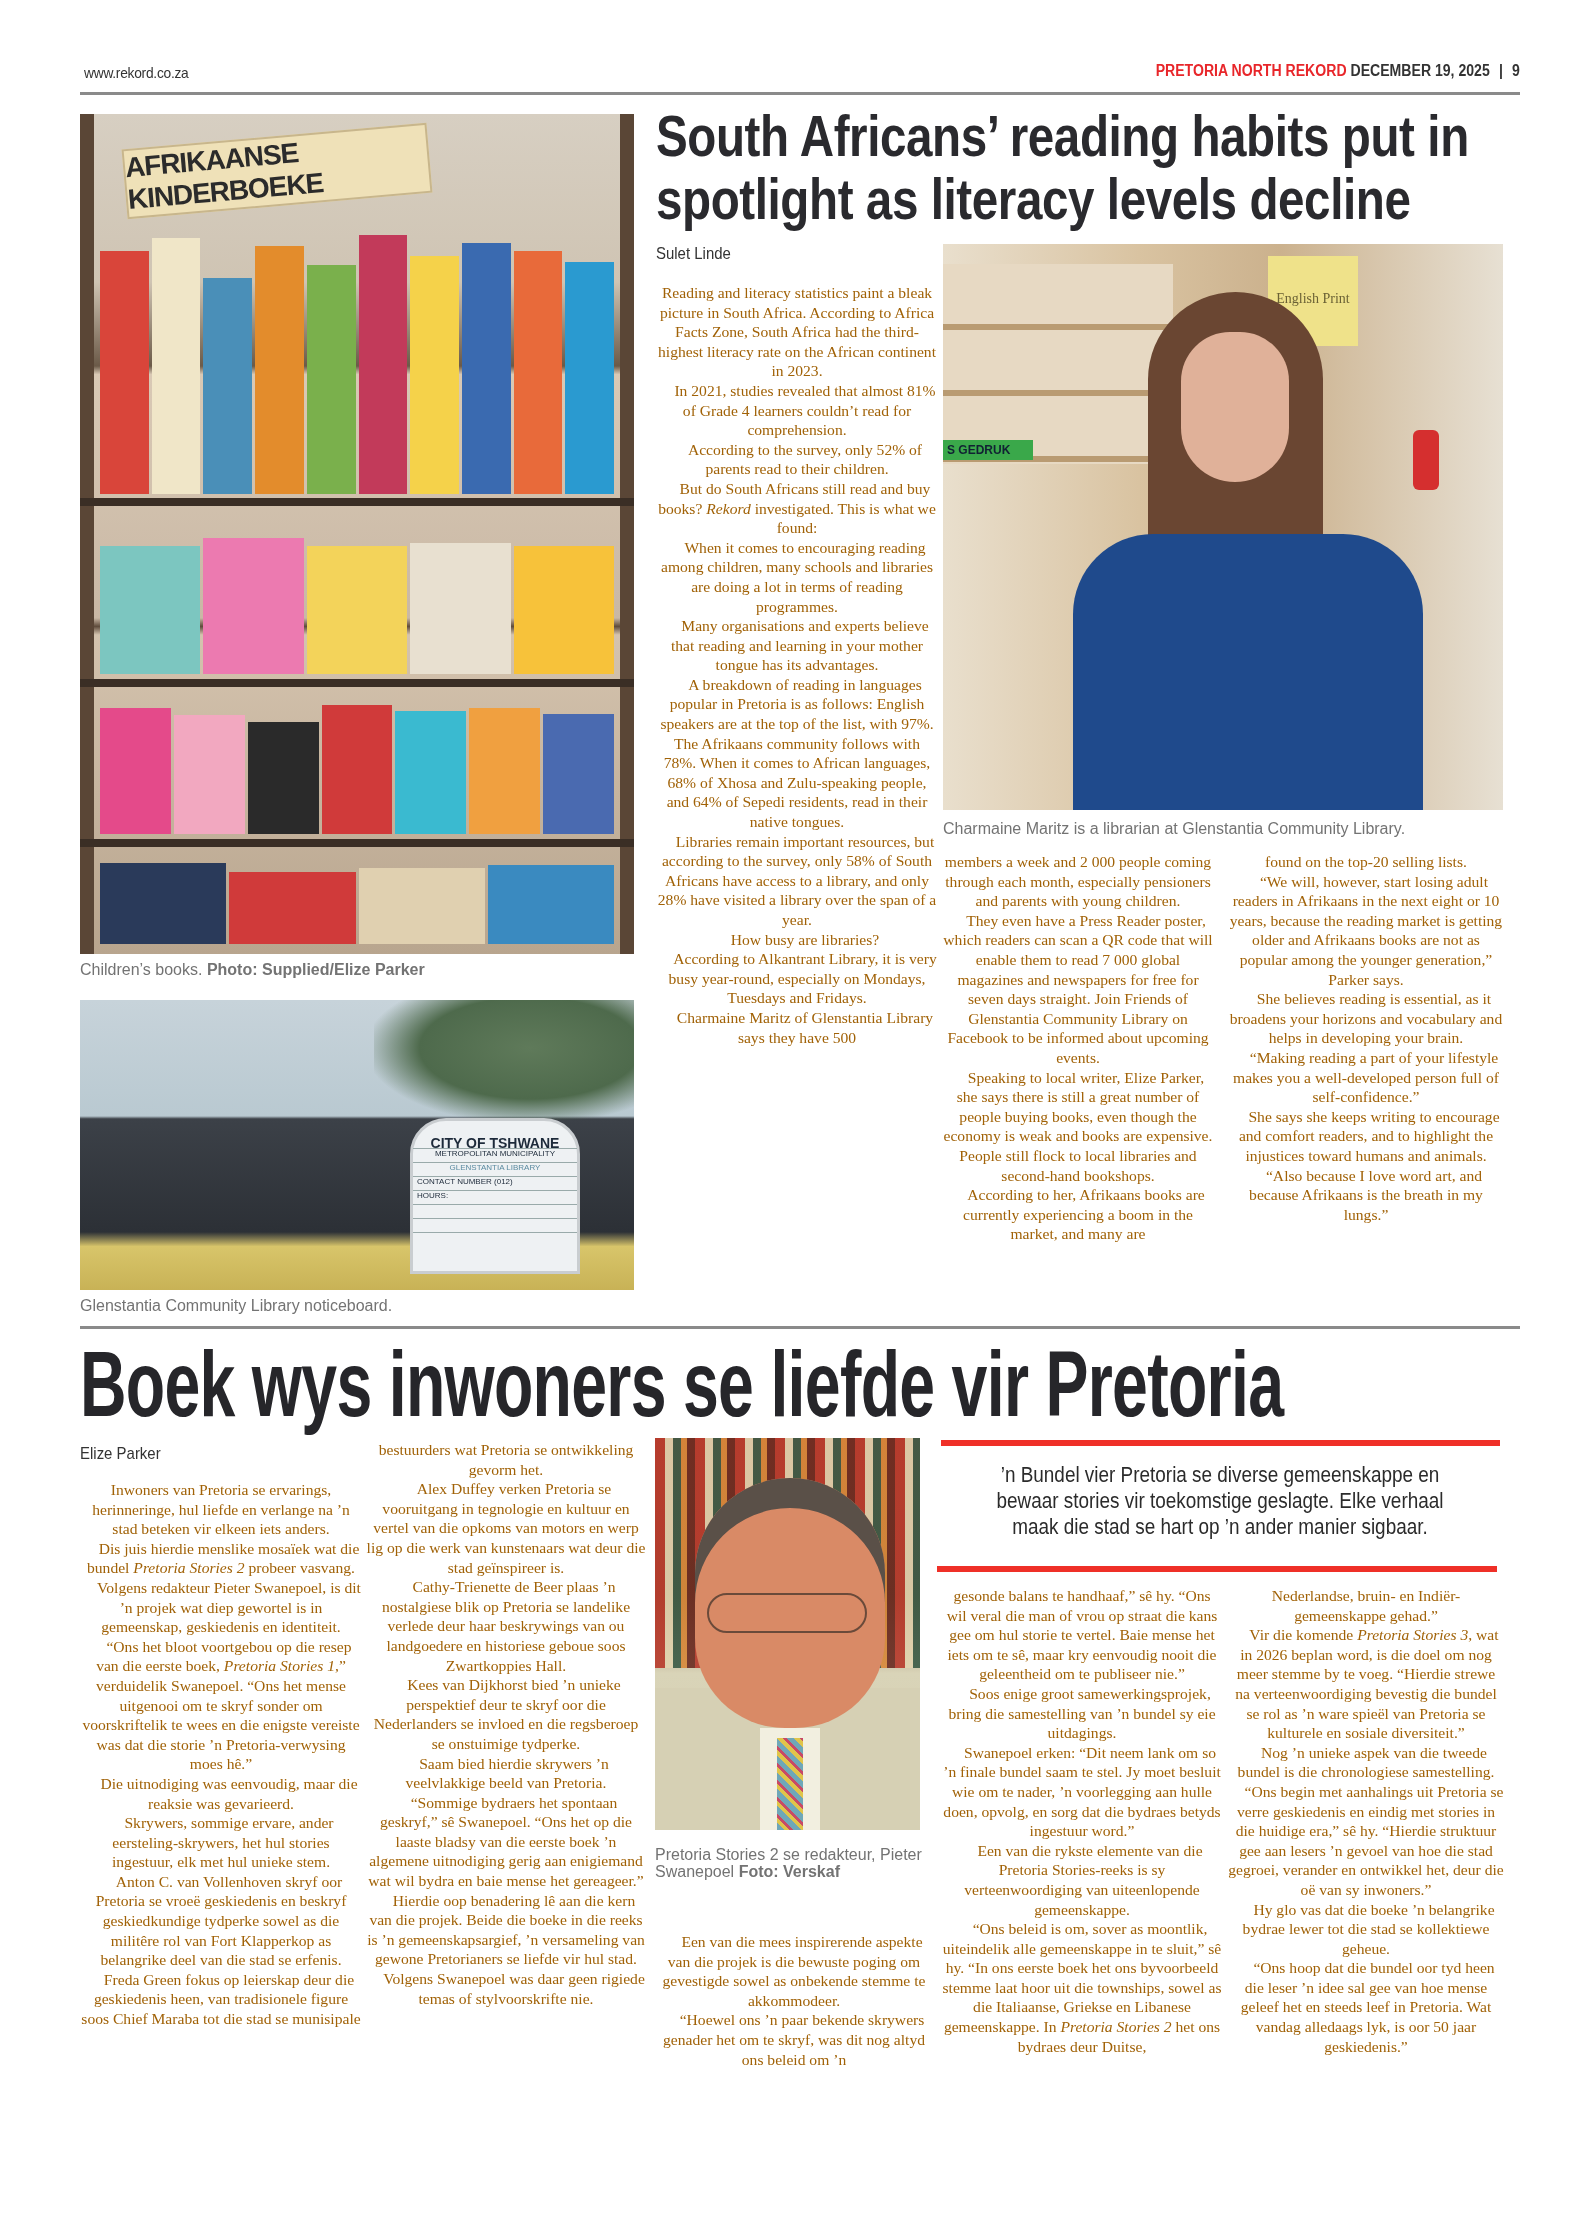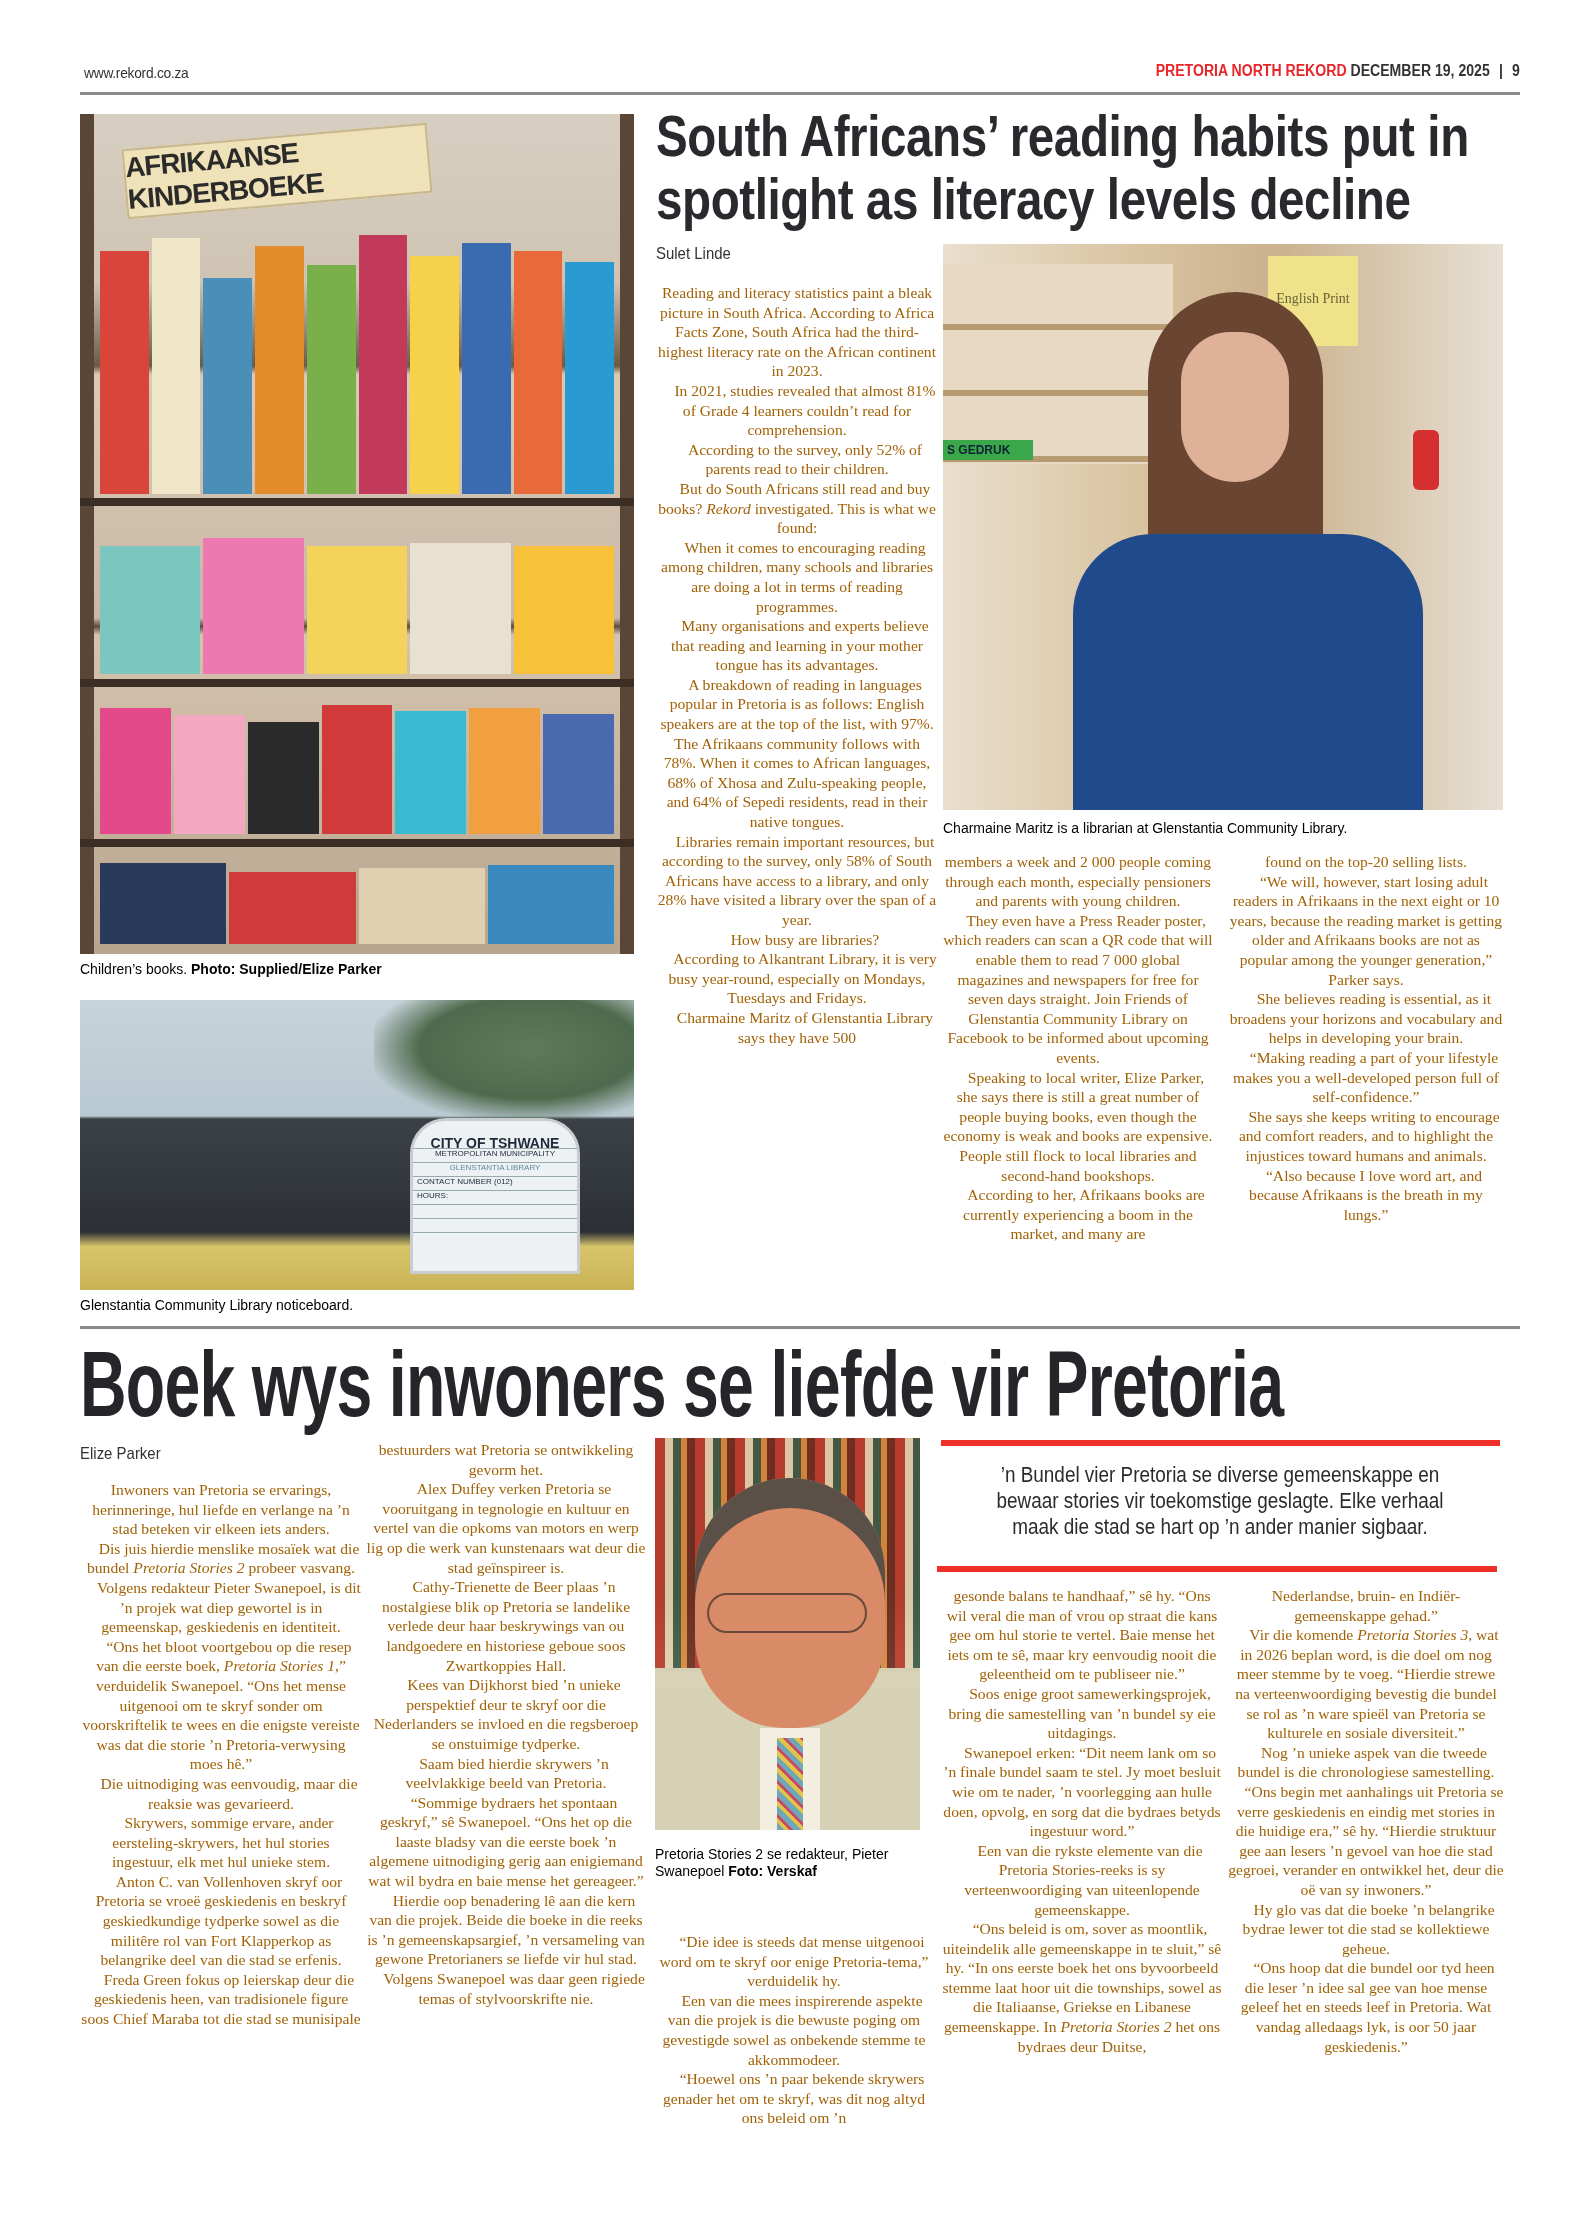--- a/index.html
+++ b/index.html
@@ -21,21 +21,21 @@
   .headline1 { left: 656px; top: 104px; width: 860px; font-family: "Liberation Sans", sans-serif; font-size: 58px; line-height: 63px; color: #2a2a2e; transform: scaleX(0.82); transform-origin: left; width: 1040px; letter-spacing: -0.5px; }
   .headline2 { left: 80px; top: 1334px; font-family: "Liberation Sans", sans-serif; font-weight: bold; font-size: 92px; line-height: 100px; color: #26262a; transform: scaleX(0.7); transform-origin: left; white-space: nowrap; letter-spacing: -1px; }
 
   .byline { font-family: "Liberation Sans", sans-serif; font-size: 17px; color: #333; transform: scaleX(0.88); transform-origin: left; white-space: nowrap; }
 
   .col { position: absolute; font-size: 15.6px; line-height: 19.6px; color: #a16207; text-align: center; }
   .col p { text-indent: 16px; }
   .col p.noindent { text-indent: 0; }
   .col i { font-style: italic; }
 
-  .caption { font-family: "Liberation Sans", sans-serif; font-size: 14px; line-height: 17px; color: #000000; }
+  .caption { font-family: "Liberation Sans", sans-serif; font-size: 16px; line-height: 17px; color: #737373; }
   .caption b { font-weight: bold; }
 
   
   .photo { position: absolute; overflow: hidden; }
   .photo-books { left: 80px; top: 114px; width: 554px; height: 840px; background: linear-gradient(180deg,#d7cfc2 0%,#cfc4b3 20%,#6b5a48 30%,#d9c9b5 31%,#c9b8a5 60%,#5f4c3c 61%,#d4c3ae 62%,#b8a58e 100%); }
   .photo-books .sign { position: absolute; left: 44px; top: 22px; width: 306px; height: 70px; background: #efe1b8; border: 2px solid #c8b68c; transform: rotate(-5deg); font-family: "Liberation Sans", sans-serif; font-weight: bold; font-size: 28px; color: #2b2b2b; display: flex; align-items: center; justify-content: center; letter-spacing: -1px; }
   .photo-books .shelf { position: absolute; left: 0; width: 554px; height: 8px; background: #3a2e25; }
   .photo-books .bookrow { position: absolute; left: 20px; right: 20px; display: flex; gap: 3px; align-items: flex-end; }
   .photo-books .bookrow span { display: block; flex: 1; }
   .photo-books .frame { position: absolute; top: 0; bottom: 0; width: 14px; background: #5a4636; }
@@ -217,21 +217,20 @@
   <div class="tie"></div>
   <div class="head"></div>
   <div class="glasses"></div>
 </div>
 <div class="abs caption" style="left:655px;top:1846px;width:280px;">
   <span>Pretoria Stories 2 se redakteur, Pieter Swanepoel</span>
   <b>Foto: Verskaf</b>
 </div>
 
 <div class="col" style="left:654px;top:1932px;width:280px;">
-  <p>“Die idee is steeds dat mense uitgenooi word om te skryf oor enige Pretoria-tema,” verduidelik hy.</p>
   <p>Een van die mees inspirerende aspekte van die projek is die bewuste poging om gevestigde sowel as onbekende stemme te akkommodeer.</p>
   <p>“Hoewel ons ’n paar bekende skrywers genader het om te skryf, was dit nog altyd ons beleid om ’n</p>
 </div>
 
 <div class="pq-rule" style="left:941px;top:1440px;width:559px;"></div>
 <div class="abs pullquote">’n Bundel vier Pretoria se diverse gemeenskappe en bewaar stories vir toekomstige geslagte. Elke verhaal maak die stad se hart op ’n ander manier sigbaar.</div>
 <div class="pq-rule" style="left:937px;top:1566px;width:560px;"></div>
 
 <div class="col" style="left:942px;top:1586px;width:280px;">
   <p class="noindent">gesonde balans te handhaaf,” sê hy. “Ons wil veral die man of vrou op straat die kans gee om hul storie te vertel. Baie mense het iets om te sê, maar kry eenvoudig nooit die geleentheid om te publiseer nie.”</p>

